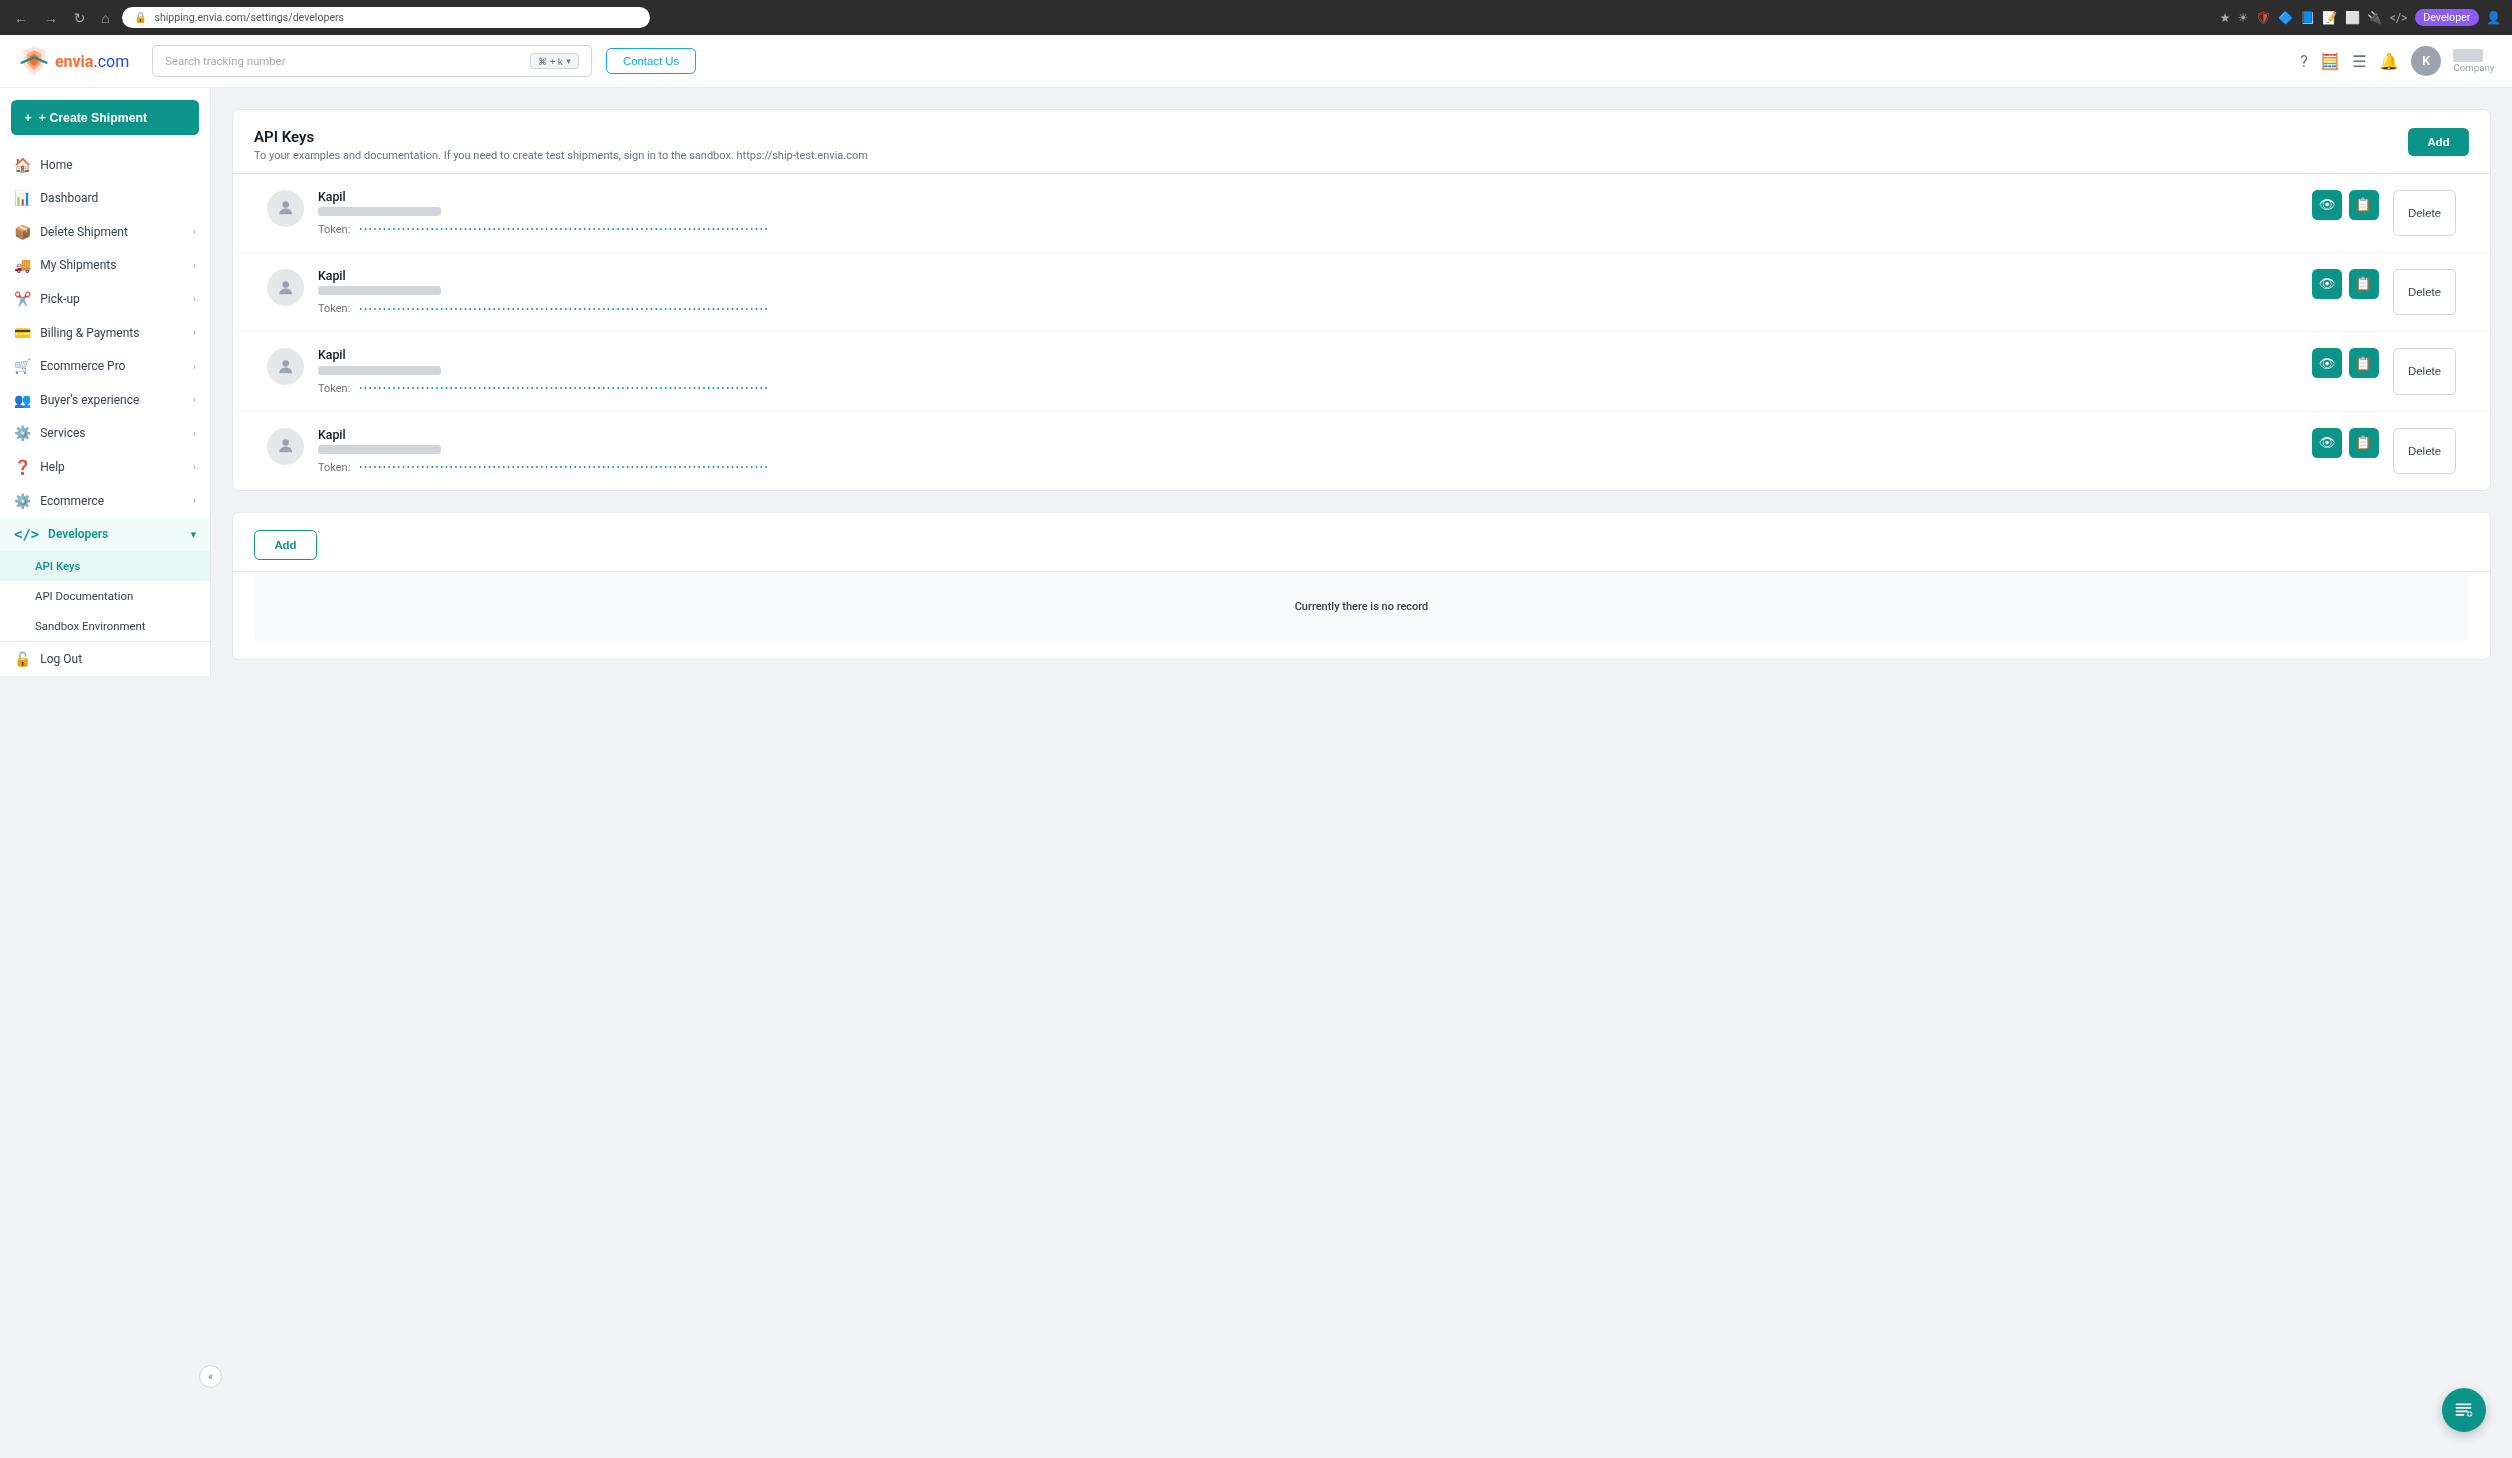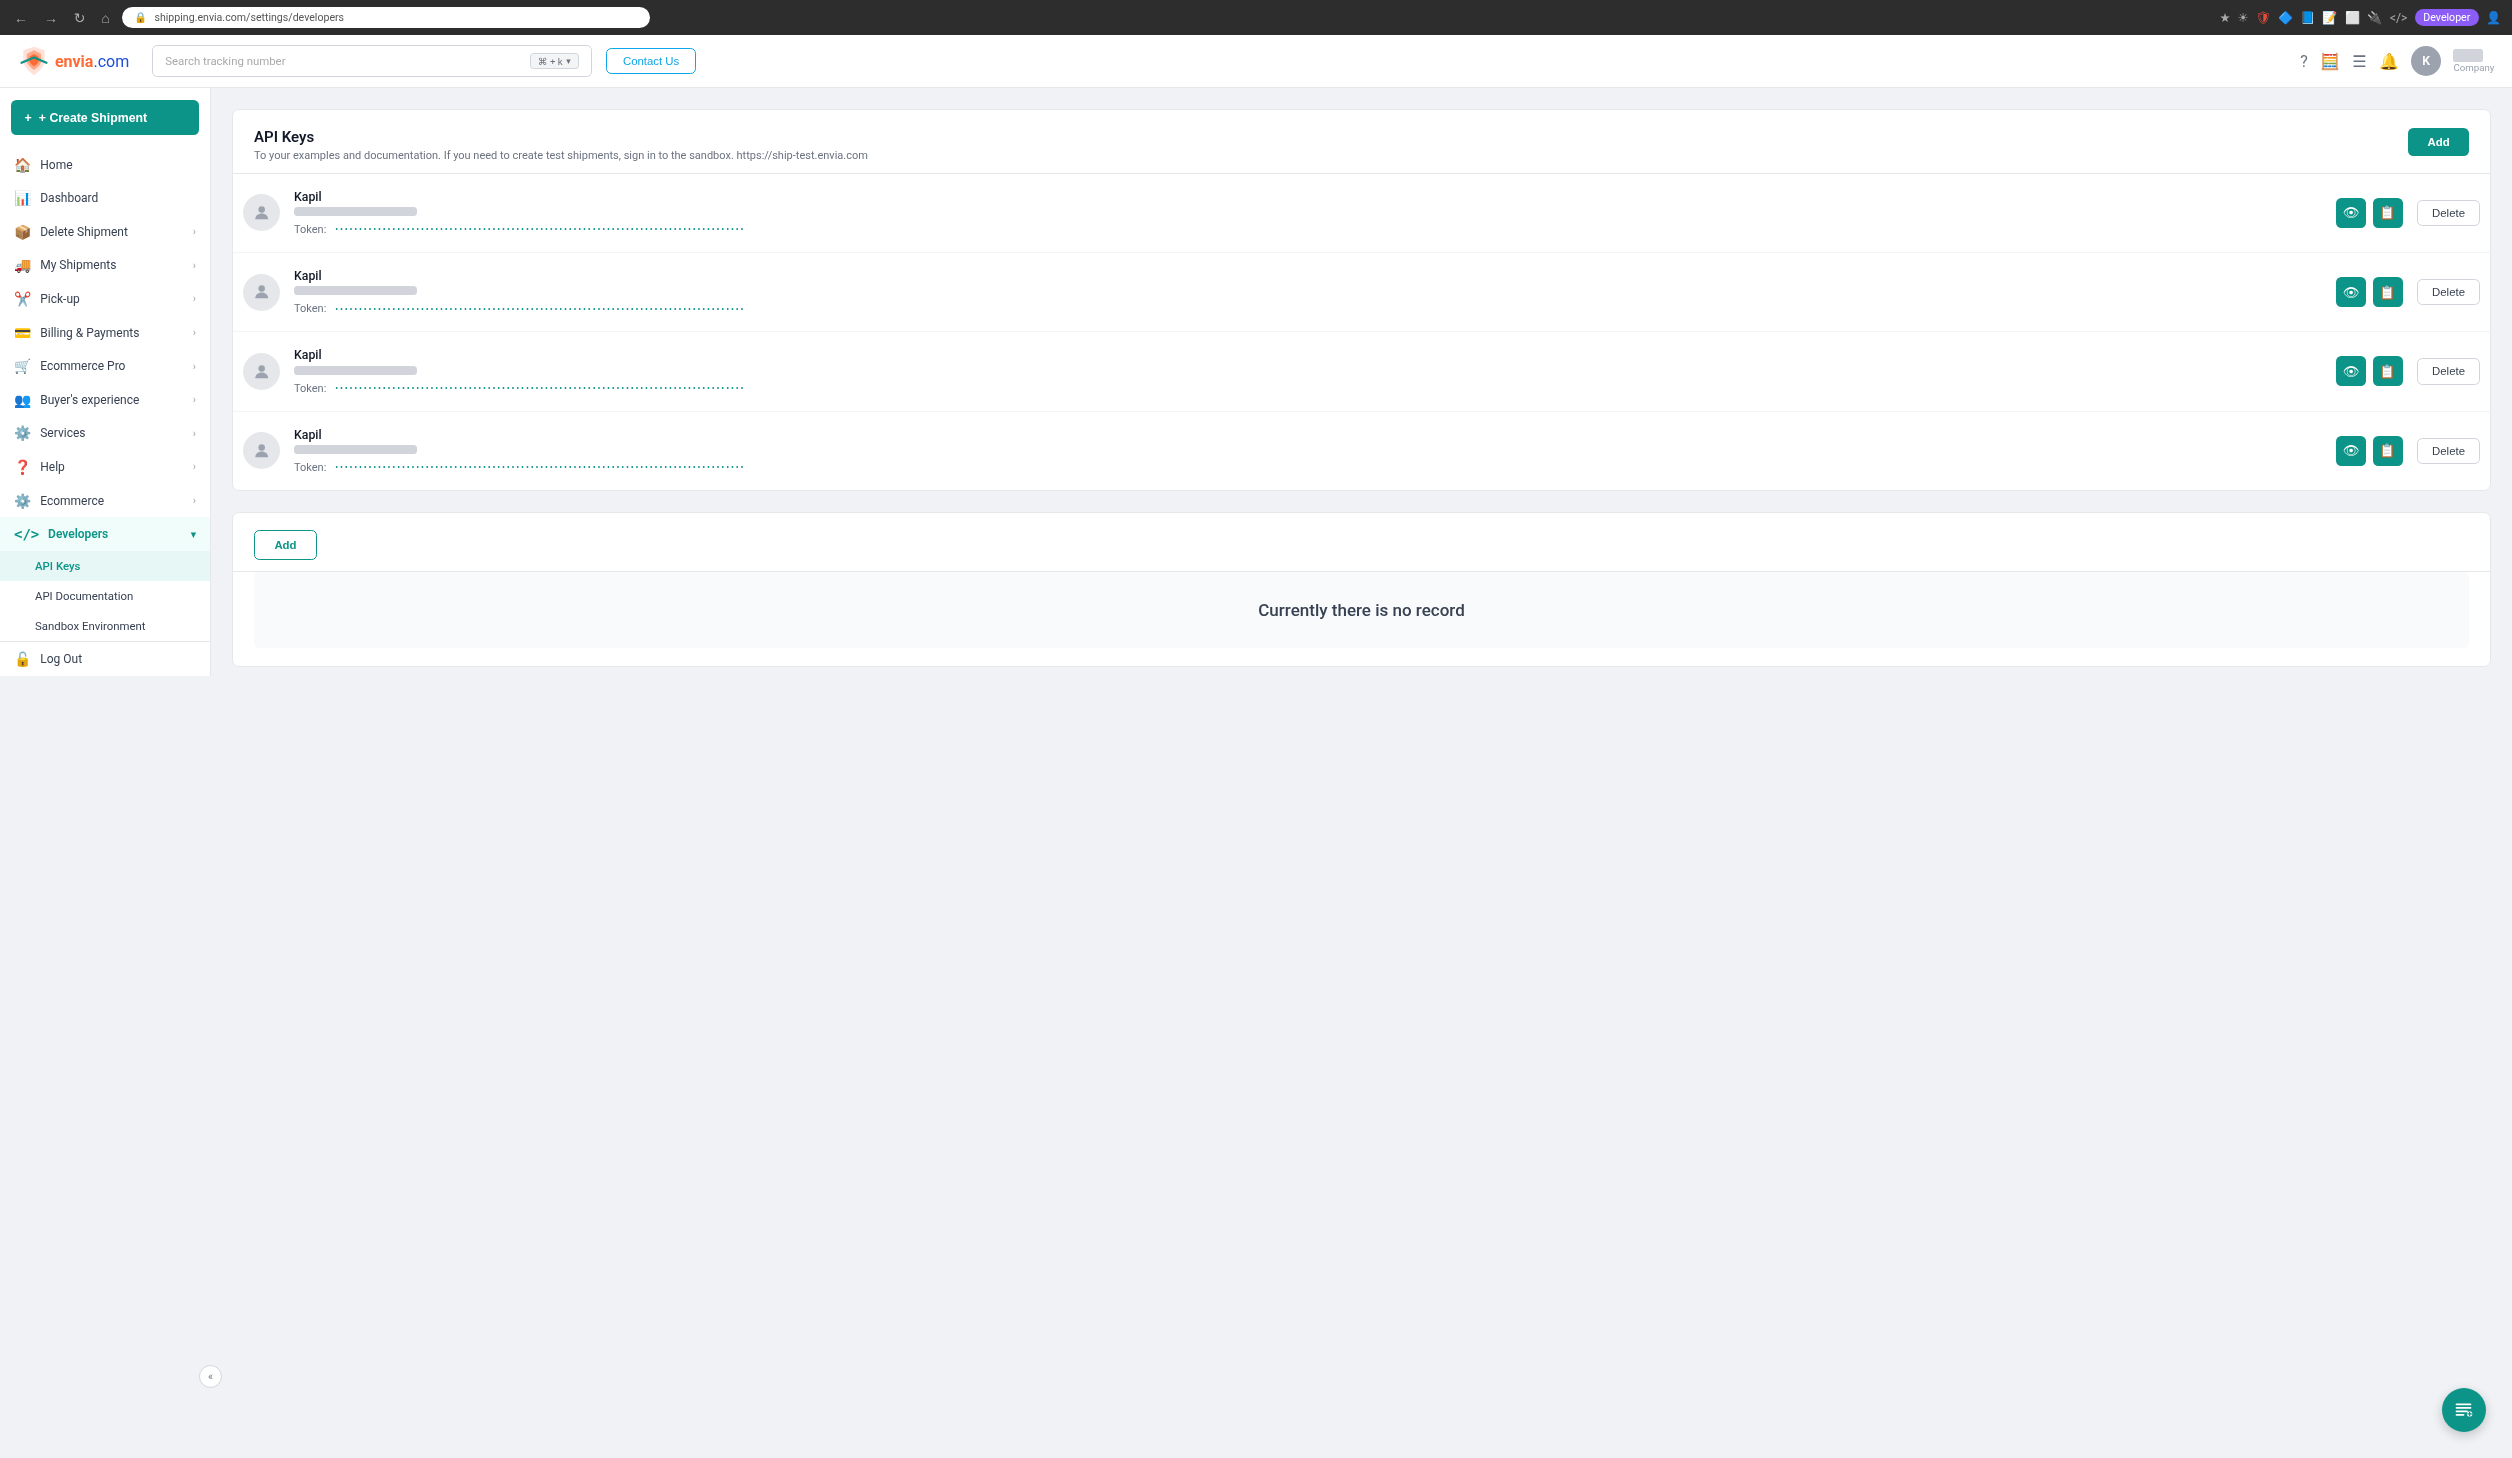--- a/index.html
+++ b/index.html
@@ -216,22 +216,21 @@
       border-radius: 5.3px;
       padding: 8px 19.4px;
       font-size: 11.4px;
       font-weight: 600;
       cursor: pointer;
     }
 
     
     .api-key-row {
       display: flex;
-      align-items: center;
-      padding: 16px 10px;
+      padding: 16px 34px;
       border-bottom: 0.9px solid #f3f4f6;
       gap: 14px;
     }
     .api-key-row:last-child { border-bottom: none; }
     .user-avatar {
       width: 37px;
       height: 37px;
       background: #e5e7eb;
       border-radius: 50%;
       display: flex;
@@ -274,21 +273,21 @@
       font-size: 11.4px;
       cursor: pointer;
     }
 
     
     .no-record {
       text-align: center;
       padding: 28px;
       color: #374151;
       font-weight: 500;
-      font-size: 17px;
+      font-size: 11px;
       background: #f9fafb;
       margin: 0 21px 17.6px;
       border-radius: 5.3px;
     }
 
     
     .fab {
       position: fixed;
       bottom: 26.4px;
       right: 26.4px;

